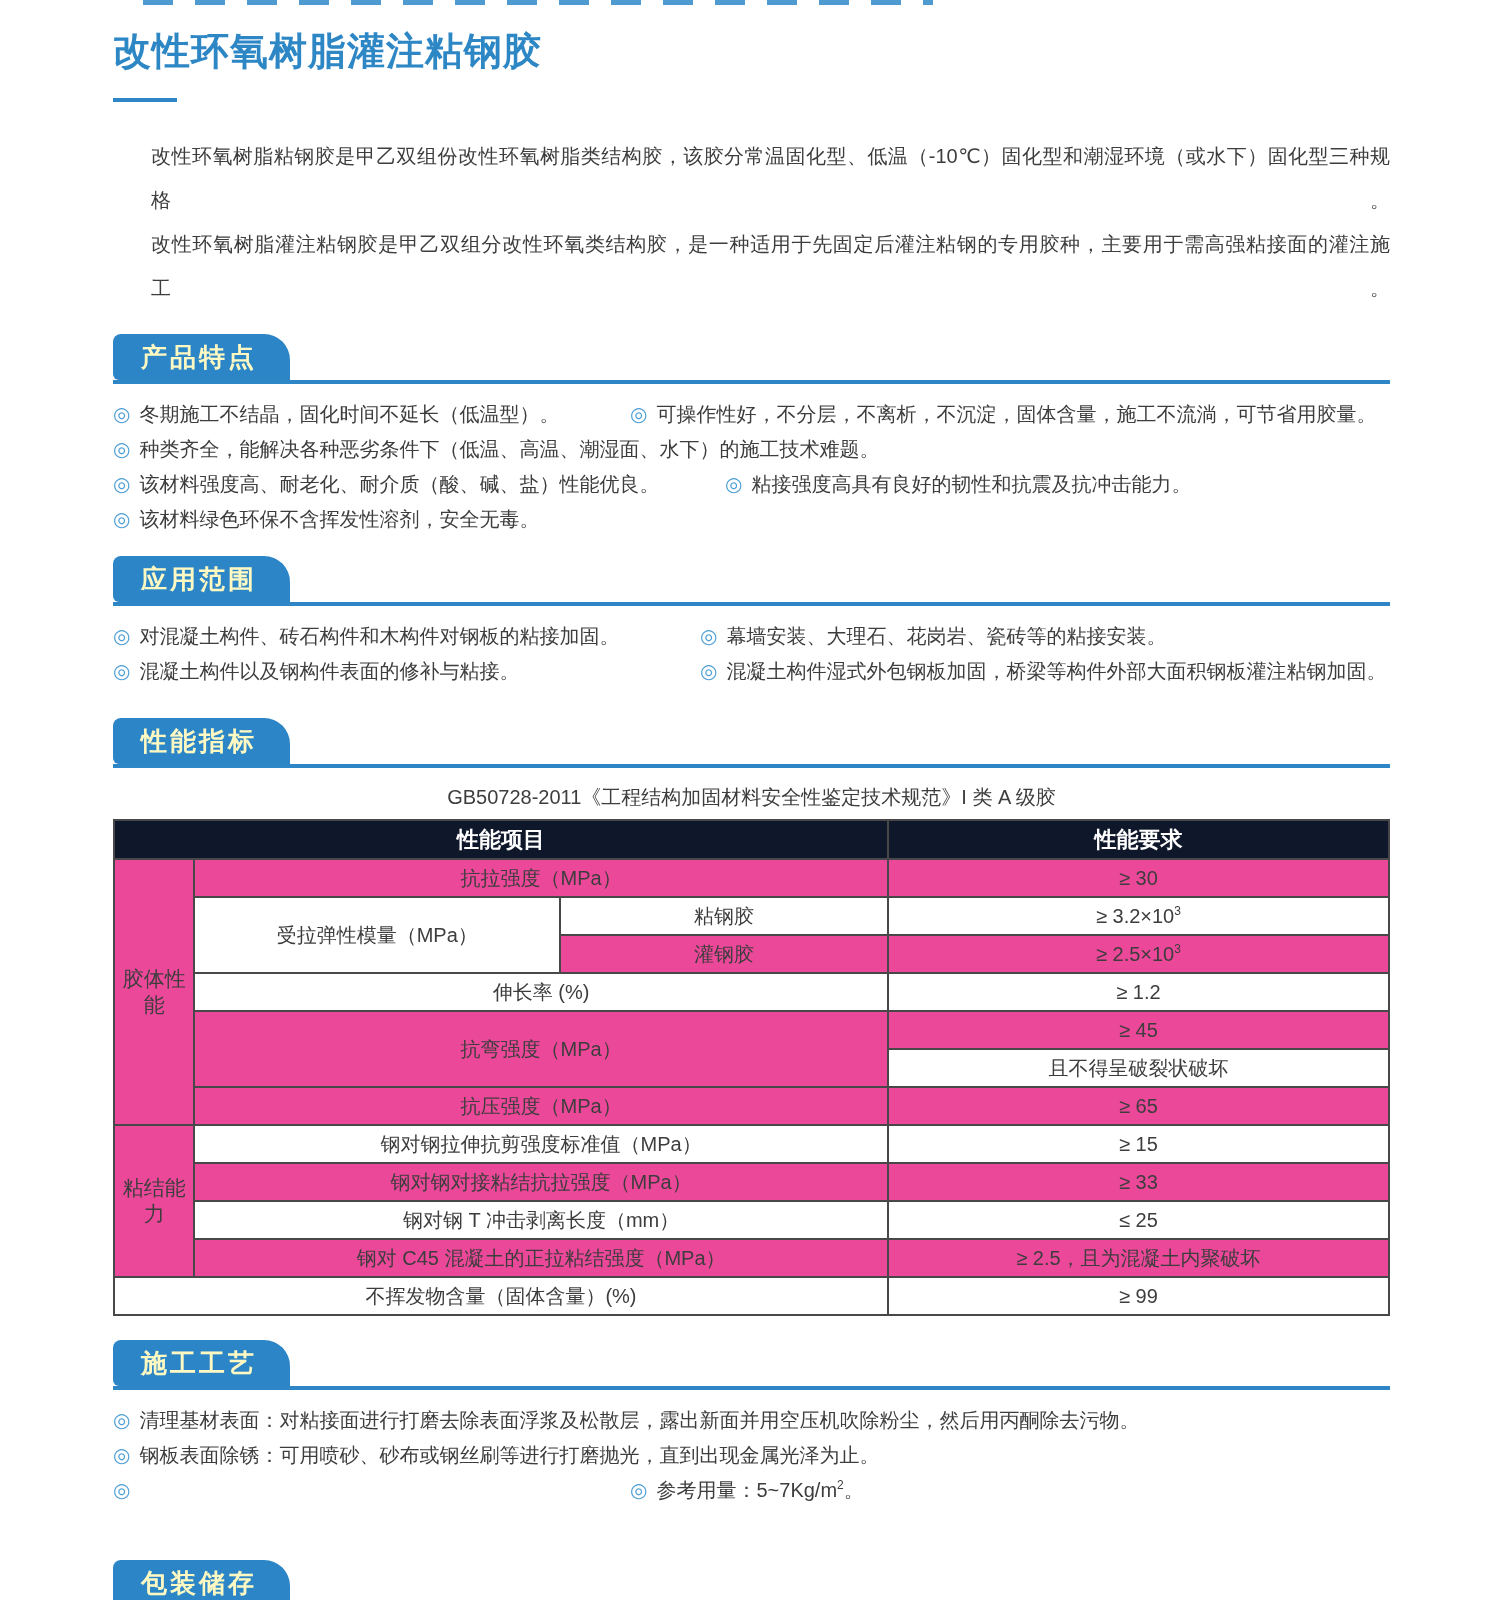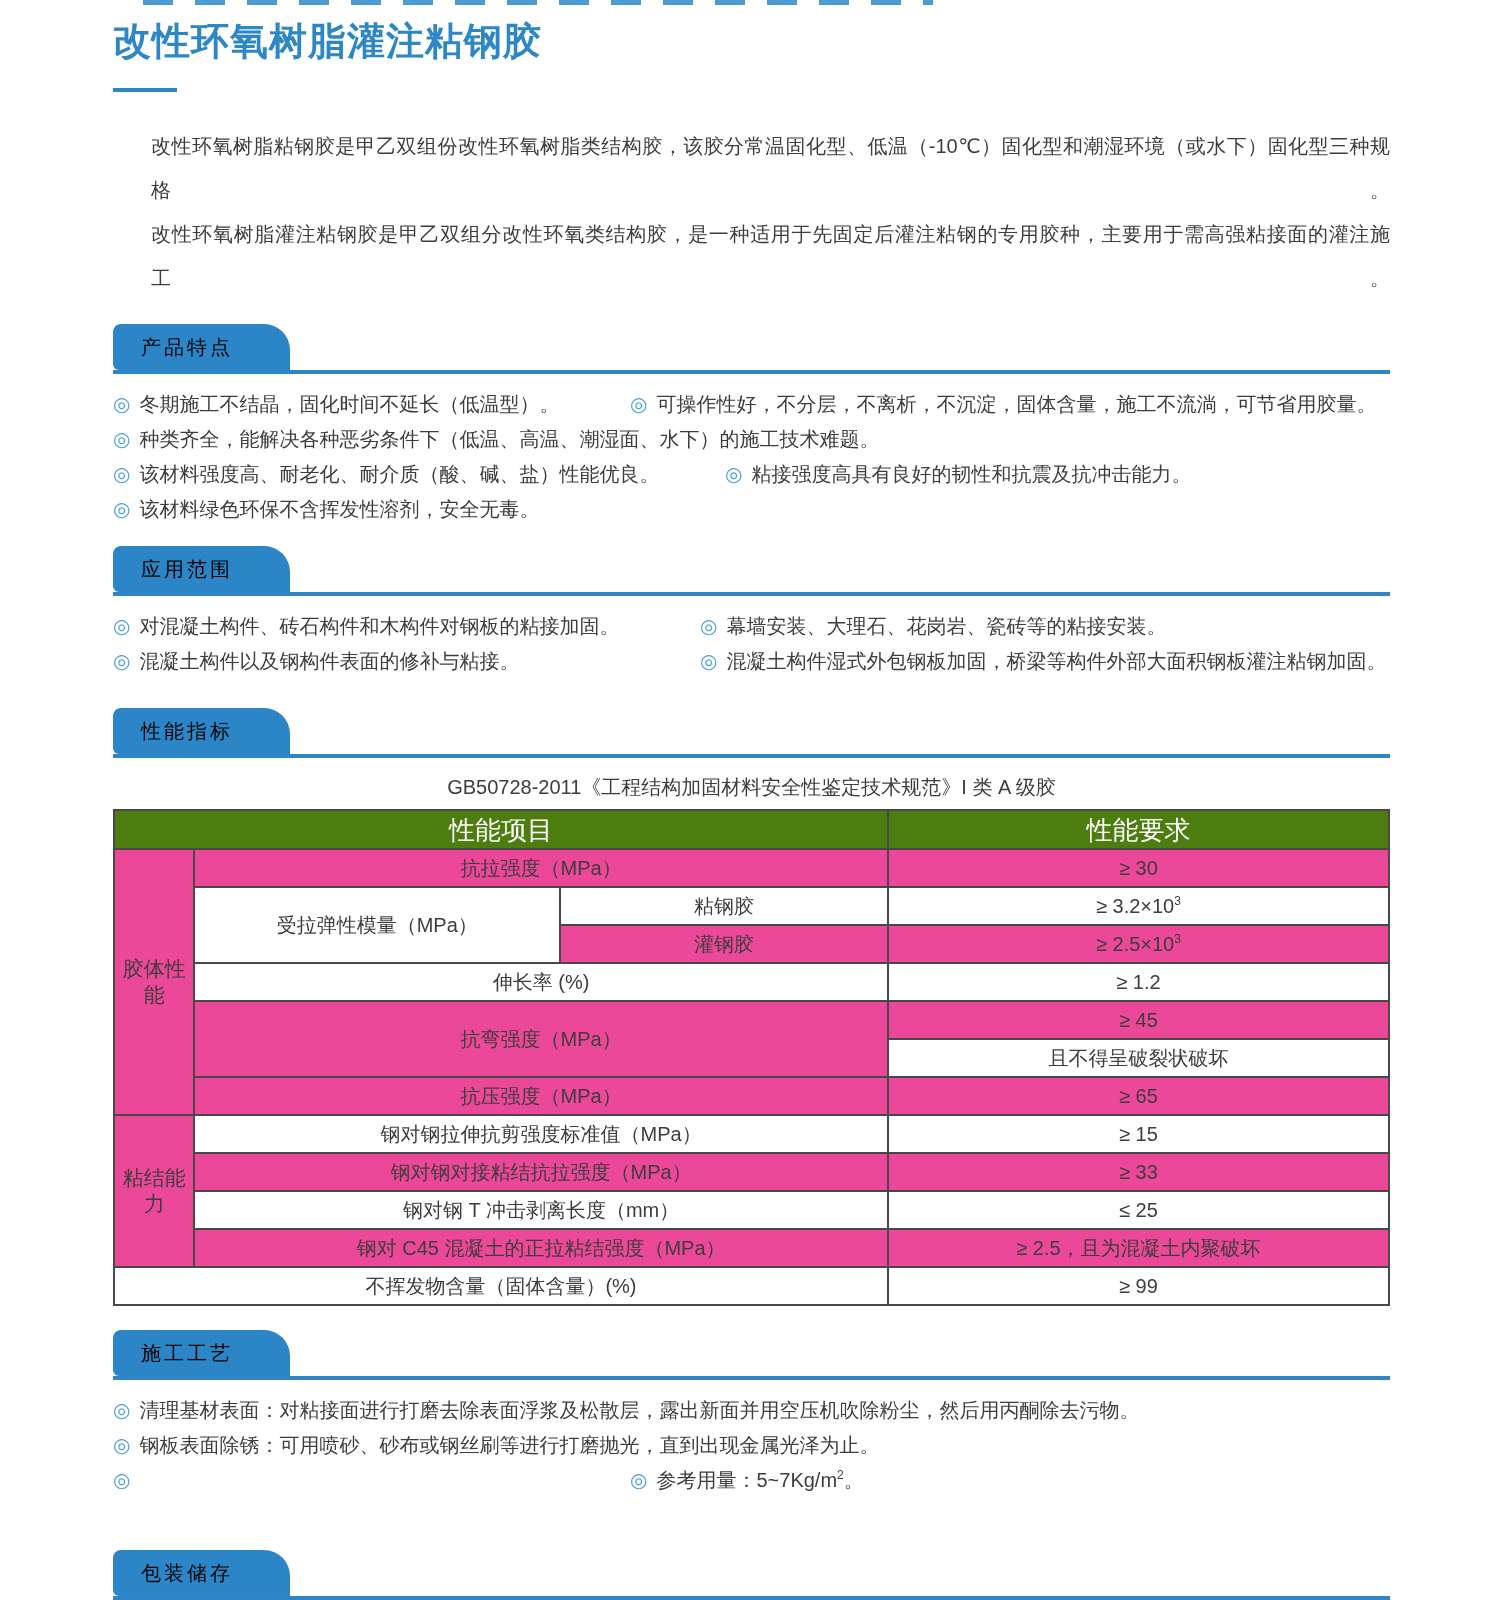--- a/index.html
+++ b/index.html
@@ -6,21 +6,21 @@
     margin: 0;
     padding: 0;
     background: #ffffff;
     font-family: "Liberation Sans", "DejaVu Sans", sans-serif;
   }
   .page {
     position: relative;
     width: 1503px;
     height: 1600px;
     box-sizing: border-box;
-    padding: 0 113px;
+    padding: 10px 113px;
     overflow: hidden;
     color: #3d3d3d;
   }
   
   .top-artifact {
     position: absolute;
     top: 0; left: 143px;
     width: 790px; height: 5px;
     background: repeating-linear-gradient(90deg, #3b8fcb 0 30px, transparent 30px 52px);
     opacity: .9;
@@ -52,23 +52,23 @@
     border-bottom: 4px solid #2e86c6;
     margin-top: 24px;
   }
   .tab {
     display: inline-block;
     box-sizing: border-box;
     min-width: 177px;
     height: 46px;
     padding: 0 30px 0 28px;
     background: #2b85c6;
-    color: #000000;
-    font-size: 20px;
-    font-weight: normal;
+    color: #fef9c3;
+    font-size: 26px;
+    font-weight: bold;
     line-height: 46px;
     letter-spacing: 3px;
     border-radius: 8px 26px 0 6px;
   }
   .bullets { margin-top: 13px; }
   .brow { display: flex; }
   .bitem {
     display: flex;
     align-items: flex-start;
     font-size: 20px;
@@ -100,24 +100,24 @@
   }
   table.perf th, table.perf td {
     border: 2px solid #48484a;
     text-align: center;
     vertical-align: middle;
     padding: 0 4px;
     height: 36px;
     line-height: 26px;
   }
   table.perf thead th {
-    background: #4d7c0f;
+    background: #0f172a;
     color: #ffffff;
-    font-weight: normal;
-    font-size: 26px;
+    font-weight: bold;
+    font-size: 22px;
     height: 37px;
   }
   td.g { background: #ec4899; }
   td.w { background: #ffffff; }
   td.grp { line-height: 34px; font-size: 21px; }
   .sect-gap-lg { }
   .sect-gap-xl { margin-top: 52px; }
 </style>
 </head>
 <body>

